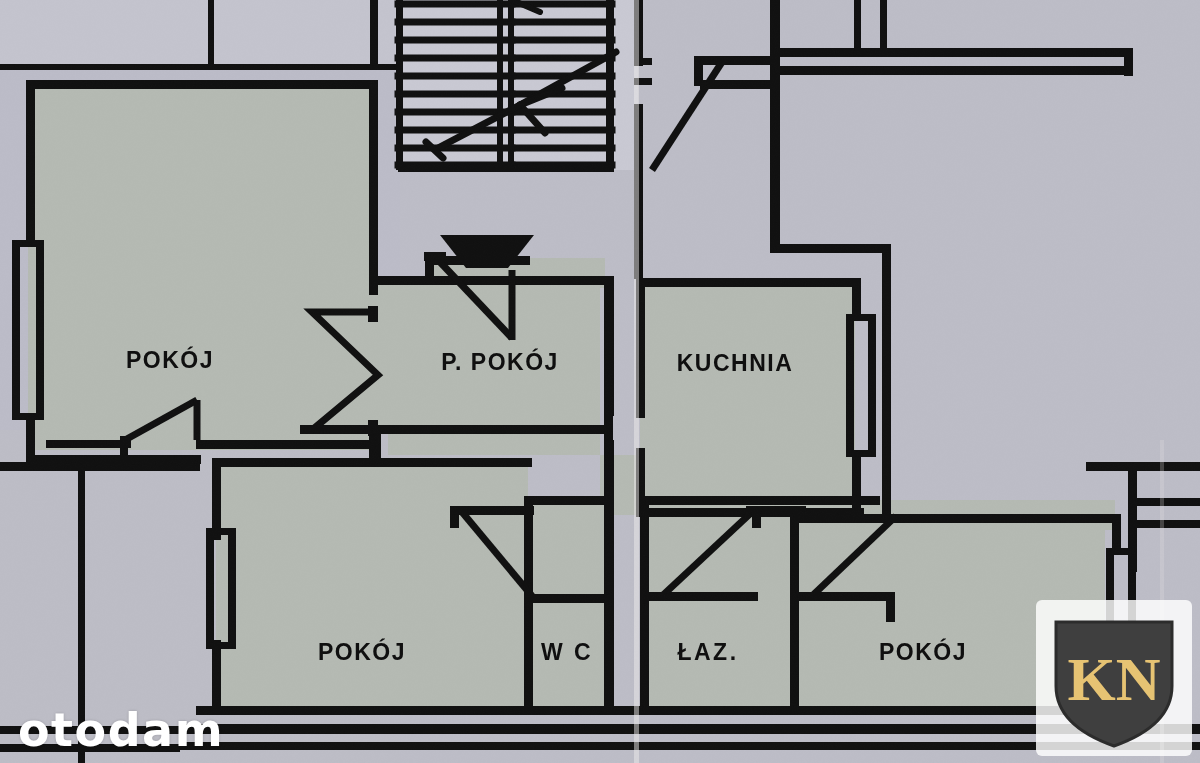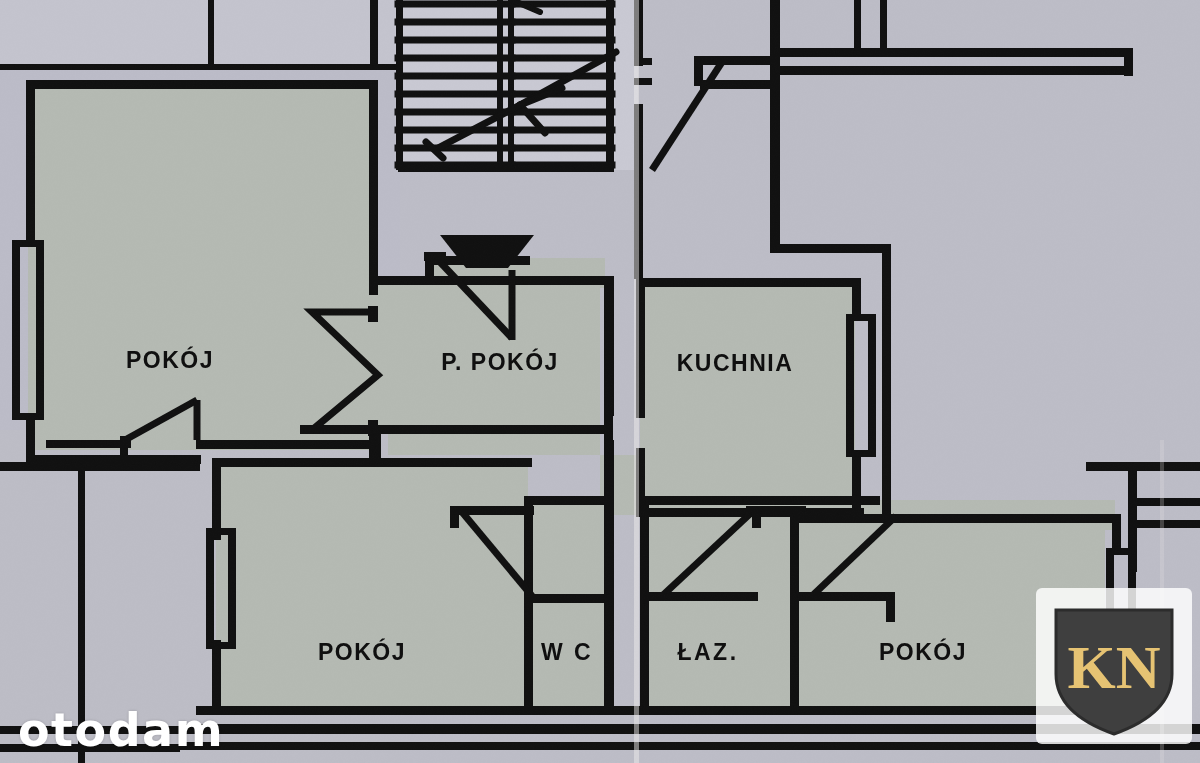--- a/index.html
+++ b/index.html
@@ -23,21 +23,21 @@
     font-weight:600;
     letter-spacing:1.5px;
     line-height:1;
     text-shadow:0 0 3px rgba(0,0,0,.18);
     user-select:none;
   }
 
   
   .wm-kn{
     position:absolute;
-    left:1036px;top:588px;
+    left:1036px;top:600px;
     width:156px;height:156px;
     background:rgba(255,255,255,.82);
     border-radius:6px;
   }
   .wm-kn svg{position:absolute;left:0;top:0;}
 </style>
 </head>
 <body>
 
 <div id="stage">

